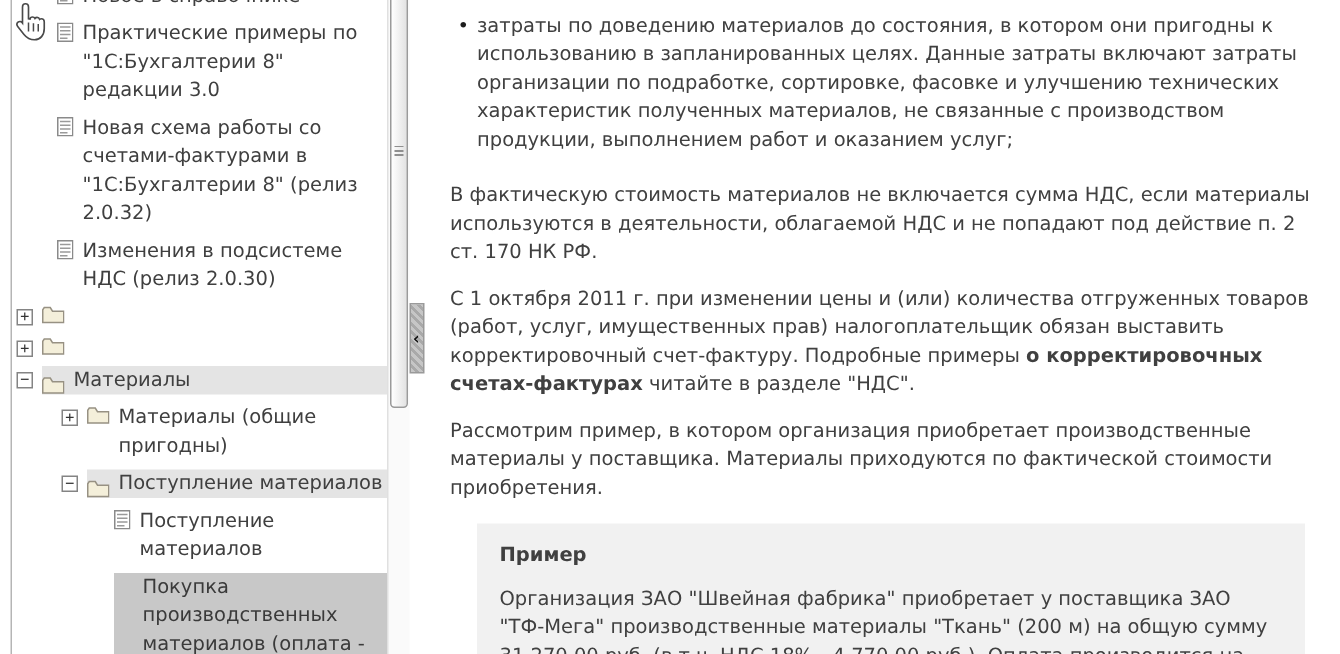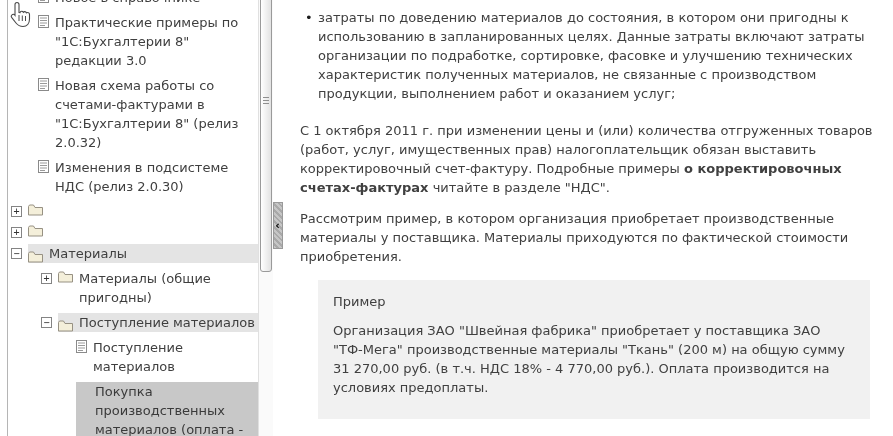--- a/index.html
+++ b/index.html
@@ -55,21 +55,21 @@
   
   .content { position:absolute; left:285px; top:0; width:608px; height:436px;
     overflow:hidden; background:#fff; color:#404040; font-size:13px; line-height:19px; }
   .content-inner { padding:8px 18px 0 15px; }
   ul.bullets { list-style:none; margin:0 0 18px 0; }
   ul.bullets li { position:relative; padding-left:18px; margin-bottom:12px; }
   ul.bullets li::before { content:"•"; position:absolute; left:5px; top:0; color:#1d1d1d; }
   .para { margin:0 0 12px 0; }
   .example-box { background:#f1f1f1; margin:14px 5px 0 18px; padding:12px 16px 10px 15px;
     min-height:130px; }
-  .example-title { font-weight:normal; margin-bottom:10px; }
+  .example-title { font-weight:bold; margin-bottom:10px; }
   .example-body { margin-bottom:12px; }
   b { font-weight:bold; }
 </style>
 </head>
 <body>
 
 <div class="app">
 
   <div class="sidebar">
     <div class="sidebar-inner">
@@ -226,20 +226,21 @@
     </div>
   </div>
 
   <div class="content">
     <div class="content-inner">
 
       <ul class="bullets">
         <li>затраты по доведению материалов до состояния, в котором они пригодны к использованию в запланированных целях. Данные затраты включают затраты организации по подработке, сортировке, фасовке и улучшению технических характеристик полученных материалов, не связанные с производством продукции, выполнением работ и оказанием услуг;</li>
       </ul>
 
+      <p class="para">В фактическую стоимость материалов не включается сумма НДС, если материалы используются в деятельности, облагаемой НДС и не попадают под действие п. 2 ст. 170 НК РФ.</p>
 
       <p class="para"><span>С 1 октября 2011 г. при изменении цены и (или) количества отгруженных товаров (работ, услуг, имущественных прав) налогоплательщик обязан выставить корректировочный счет-фактуру. Подробные примеры </span><b>о корректировочных счетах-фактурах</b><span> читайте в разделе "НДС".</span></p>
 
       <p class="para">Рассмотрим пример, в котором организация приобретает производственные материалы у поставщика. Материалы приходуются по фактической стоимости приобретения.</p>
 
       <div class="example-box">
         <div class="example-title">Пример</div>
         <div class="example-body">Организация ЗАО "Швейная фабрика" приобретает у поставщика ЗАО "ТФ-Мега" производственные материалы "Ткань" (200 м) на общую сумму 31 270,00 руб. (в т.ч. НДС 18% - 4 770,00 руб.). Оплата производится на условиях предоплаты.</div>
 
       </div>

